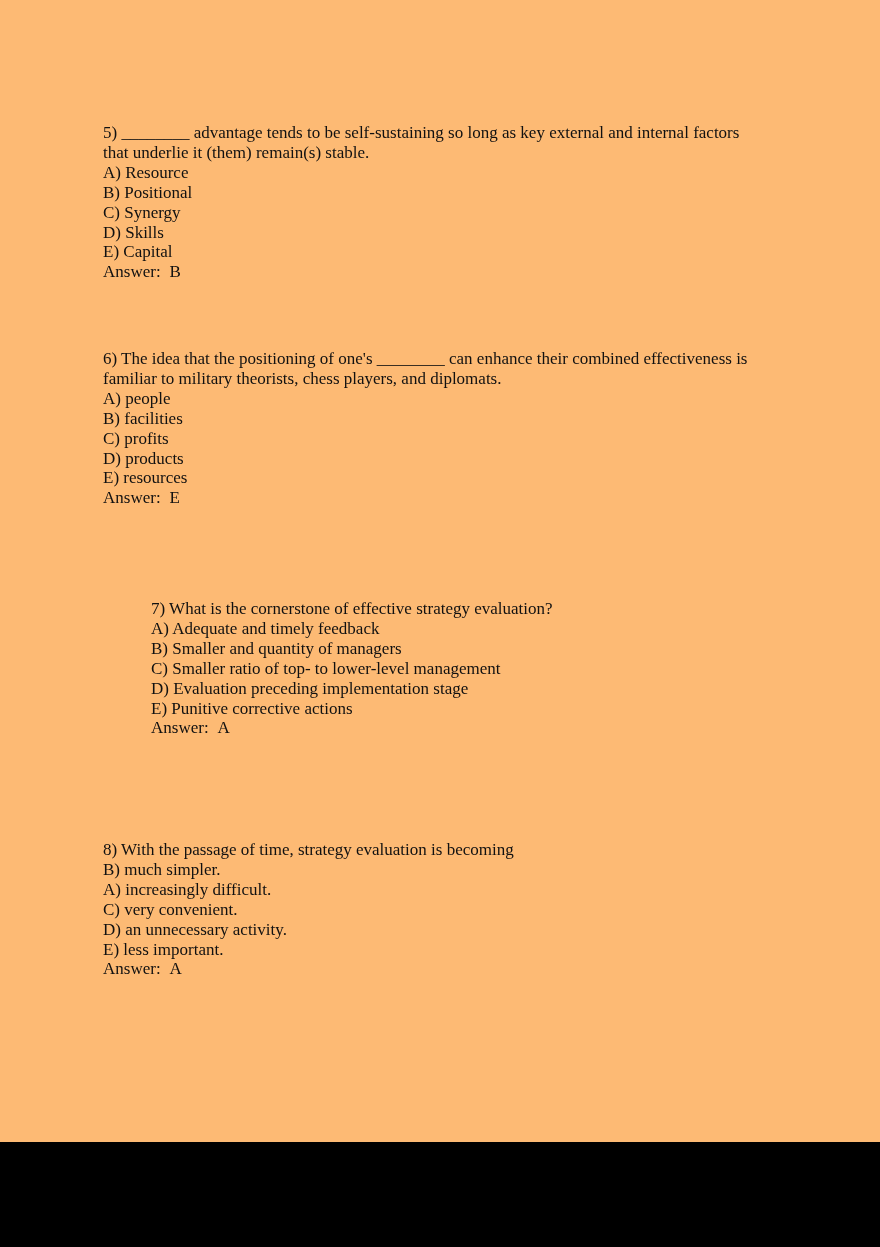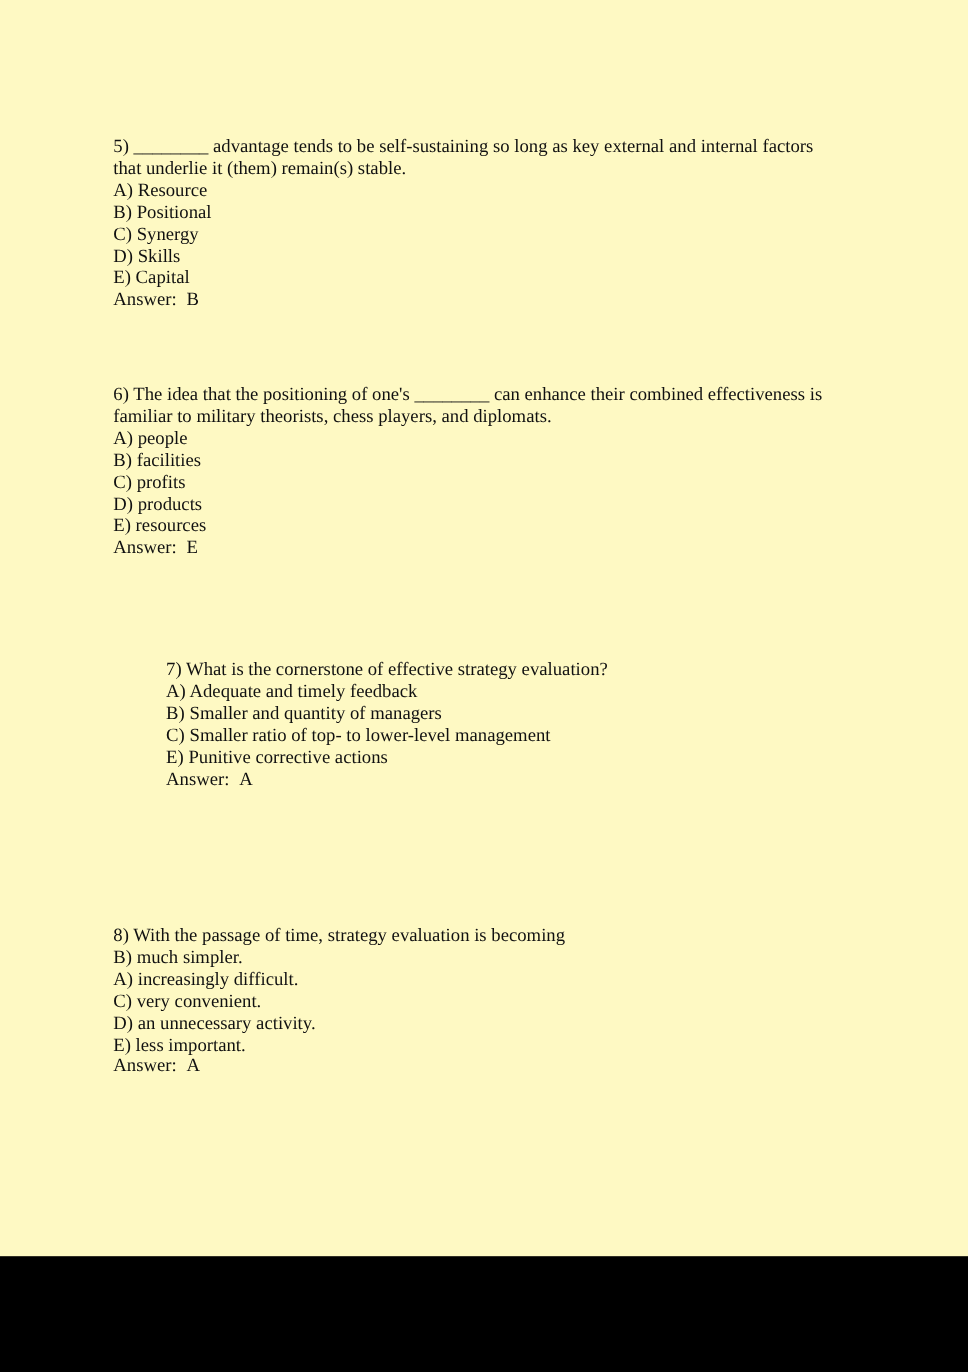--- a/index.html
+++ b/index.html
@@ -11,21 +11,21 @@
     height: 1247px;
     background: #ffffff;
     position: relative;
     overflow: hidden;
     font-family: "Liberation Serif", "DejaVu Serif", serif;
     color: #111111;
   }
   .page {
     position: absolute;
     inset: 0;
-    background: #fef9c3;
+    background: #fdba74;
   }
   .content {
     position: absolute;
     left: 103px;
     top: 0;
     width: 666px;
   }
   .question {
     position: absolute;
     left: 0;
@@ -84,20 +84,21 @@
       <div class="q-answer">
         <span class="answer-label">Answer:</span><span class="answer-value">E</span>
       </div>
     </div>
 
     <div class="question q7">
       <div class="q-text">7) What is the cornerstone of effective strategy evaluation?</div>
       <div class="q-option">A) Adequate and timely feedback</div>
       <div class="q-option">B) Smaller and quantity of managers</div>
       <div class="q-option">C) Smaller ratio of top- to lower-level management</div>
+      <div class="q-option">D) Evaluation preceding implementation stage</div>
       <div class="q-option">E) Punitive corrective actions</div>
       <div class="q-answer">
         <span class="answer-label">Answer:</span><span class="answer-value">A</span>
       </div>
     </div>
 
     <div class="question q8">
       <div class="q-text">8) With the passage of time, strategy evaluation is becoming</div>
       <div class="q-option">B) much simpler.</div>
       <div class="q-option">A) increasingly difficult.</div>

